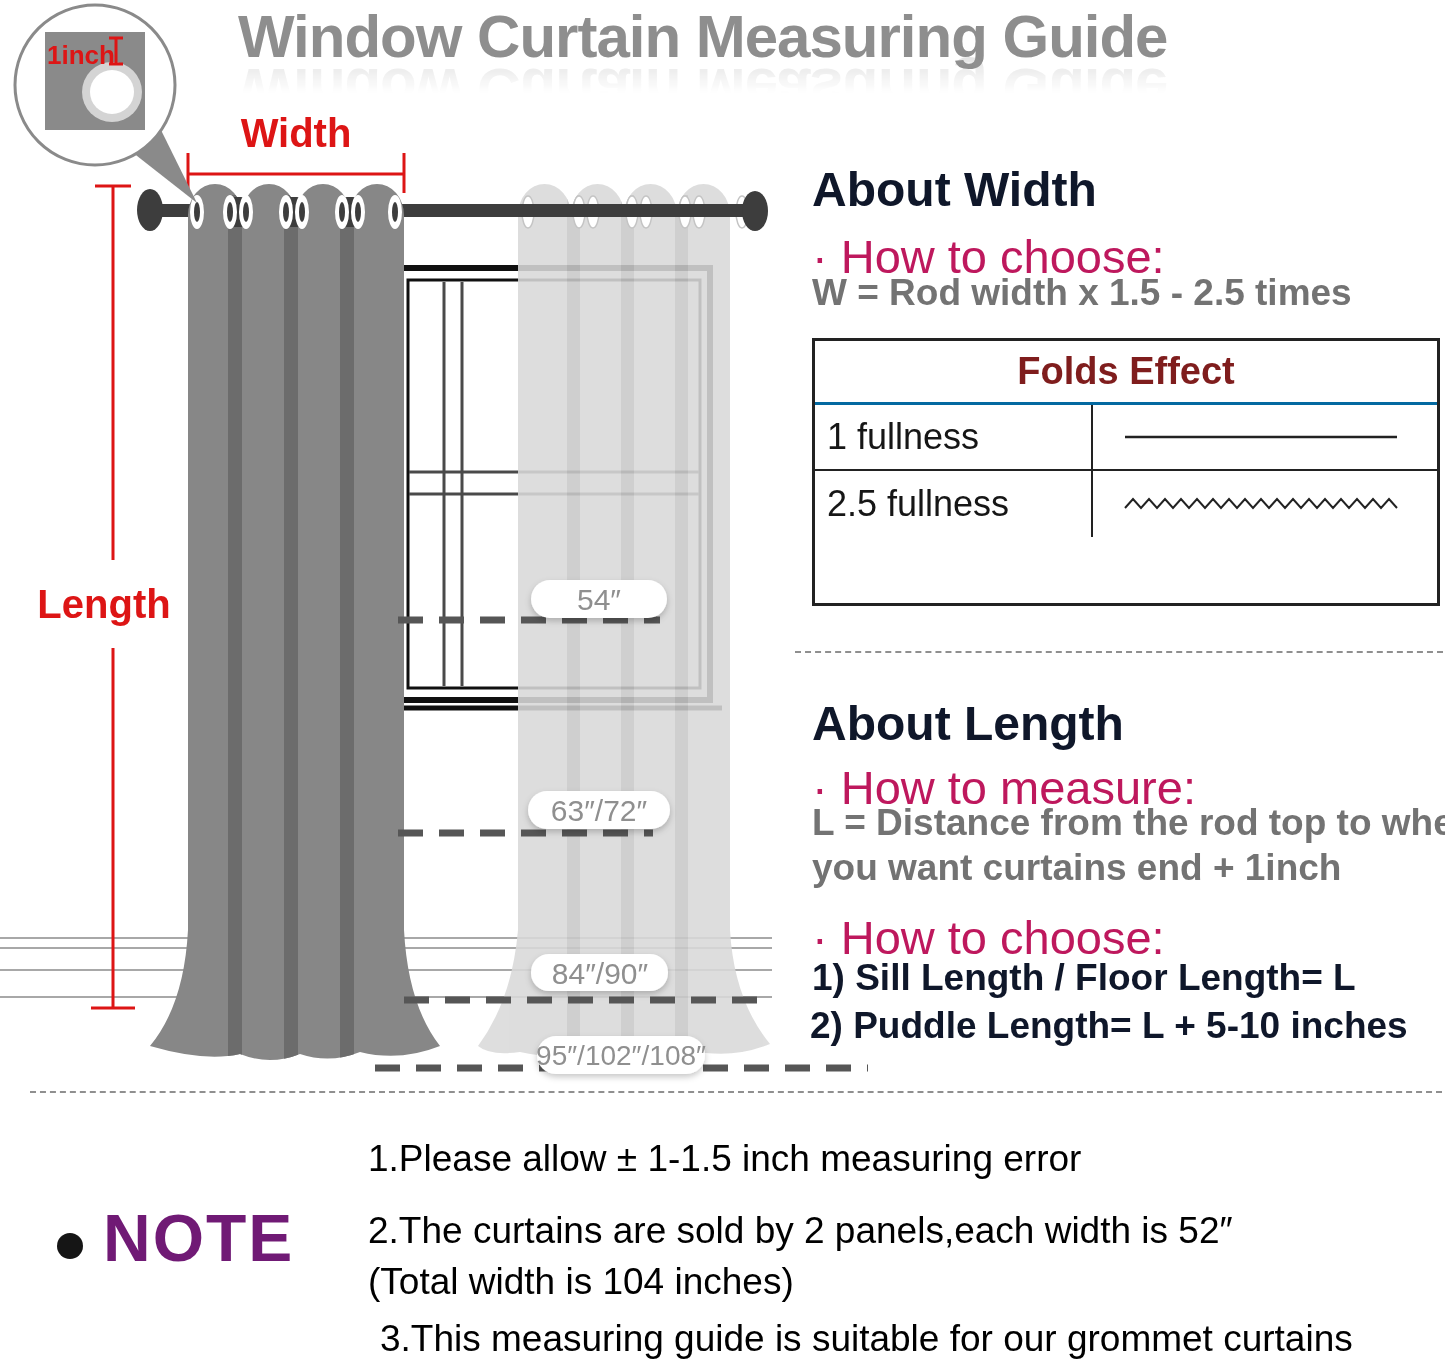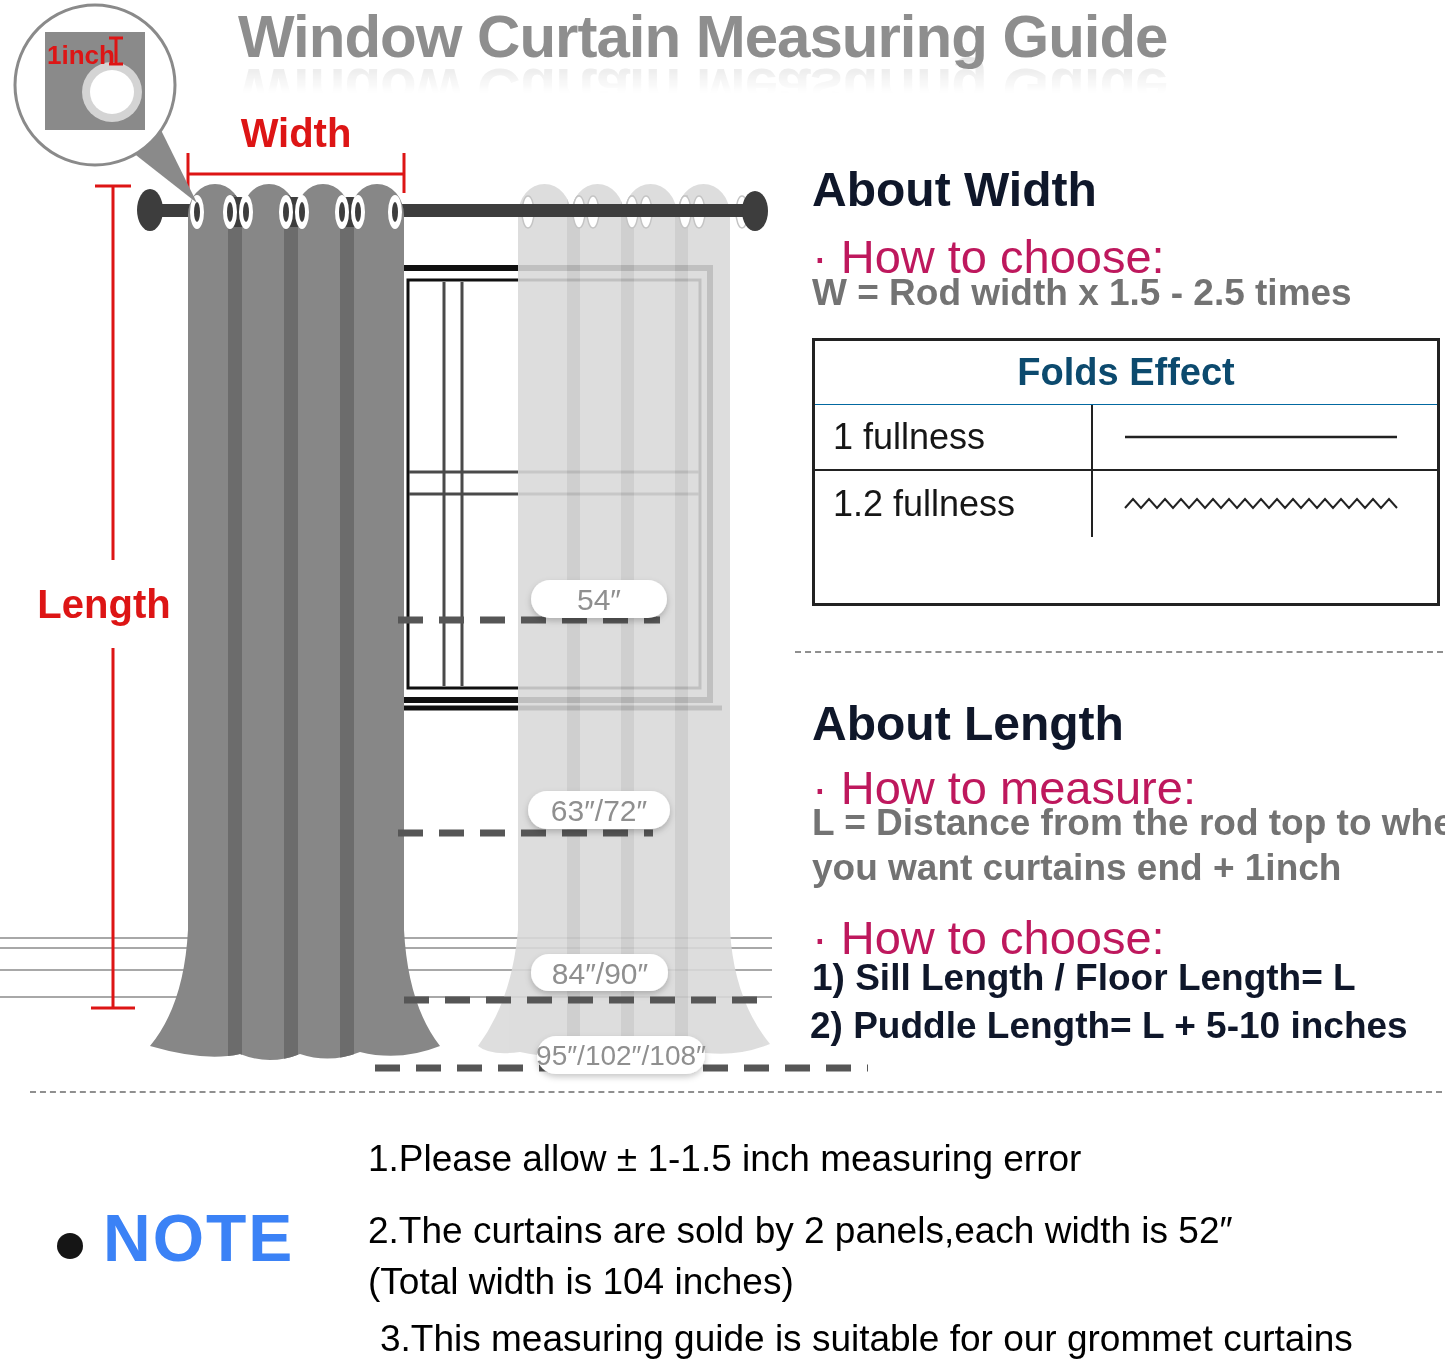--- a/index.html
+++ b/index.html
@@ -31,37 +31,37 @@
   .formula{font-size:37px;font-weight:700;color:#737373;}
   .option-line{font-size:37px;font-weight:700;color:#0f172a;}
 
   
   .folds-table{
     left:812px;top:338px;width:628px;height:268px;
     border:3px solid #222;box-sizing:border-box;background:#fff;
     display:grid;grid-template-rows:64px 1fr 1fr 1fr;
   }
   .folds-header{
-    border-bottom:1px solid #0369a1;display:flex;align-items:center;justify-content:center;
-    font-size:38px;font-weight:700;color:#0c4a6e;
+    border-bottom:3px solid #0369a1;display:flex;align-items:center;justify-content:center;
+    font-size:38px;font-weight:700;color:#7f1d1d;
   }
   .folds-row{display:grid;grid-template-columns:278px 1fr;border-bottom:2px solid #222;}
   .folds-row:last-child{border-bottom:none;}
   .folds-label{
     border-right:2px solid #222;display:flex;align-items:center;
-    padding-left:18px;font-size:36px;color:#161616;
+    padding-left:12px;font-size:36px;color:#161616;
   }
   .folds-symbol{display:flex;align-items:center;justify-content:center;}
 
   
   .dashed-divider{border-top:2px dashed #8f8f8f;height:0;}
 
   
   .note-dot{left:57px;top:1233px;width:26px;height:26px;border-radius:50%;background:#151515;}
-  .note-heading{left:103px;top:1200px;font-size:66px;font-weight:700;letter-spacing:2px;color:#3b82f6;}
+  .note-heading{left:103px;top:1200px;font-size:66px;font-weight:700;letter-spacing:2px;color:#701a75;}
   .note-item{font-size:37px;color:#000000;}
 </style>
 </head>
 <body>
 
 <svg class="abs" style="left:0;top:0;" width="900" height="1110" viewBox="0 0 900 1110">
   <defs>
     <filter id="pillShadow" x="-25%" y="-40%" width="150%" height="200%">
       <feDropShadow dx="0" dy="3" stdDeviation="3" flood-color="#000000" flood-opacity="0.22"></feDropShadow>
     </filter>
@@ -225,21 +225,21 @@
   <div class="folds-row">
     <div class="folds-label">1 fullness</div>
     <div class="folds-symbol">
       <svg width="330" height="22">
           <line x1="25" y1="11" x2="297" y2="11" stroke="#222" stroke-width="2.5"></line>
         </svg>
     </div>
   </div>
 
   <div class="folds-row">
-    <div class="folds-label">1.2 fullness</div>
+    <div class="folds-label">2.5 fullness</div>
     <div class="folds-symbol">
       <svg width="330" height="24" fill="none">
         <polyline stroke="#222" stroke-width="2" points="25,16 33,7 41,16 49,7 57,16 65,7 73,16 81,7 89,16 97,7 105,16 113,7 121,16 129,7 137,16 145,7 153,16 161,7 169,16 177,7 185,16 193,7 201,16 209,7 217,16 225,7 233,16 241,7 249,16 257,7 265,16 273,7 281,16 289,7 297,16"></polyline>
       </svg>
     </div>
   </div>
 
 </div>
 
 <div class="abs dashed-divider" style="left:795px;top:651px;width:648px;"></div>

